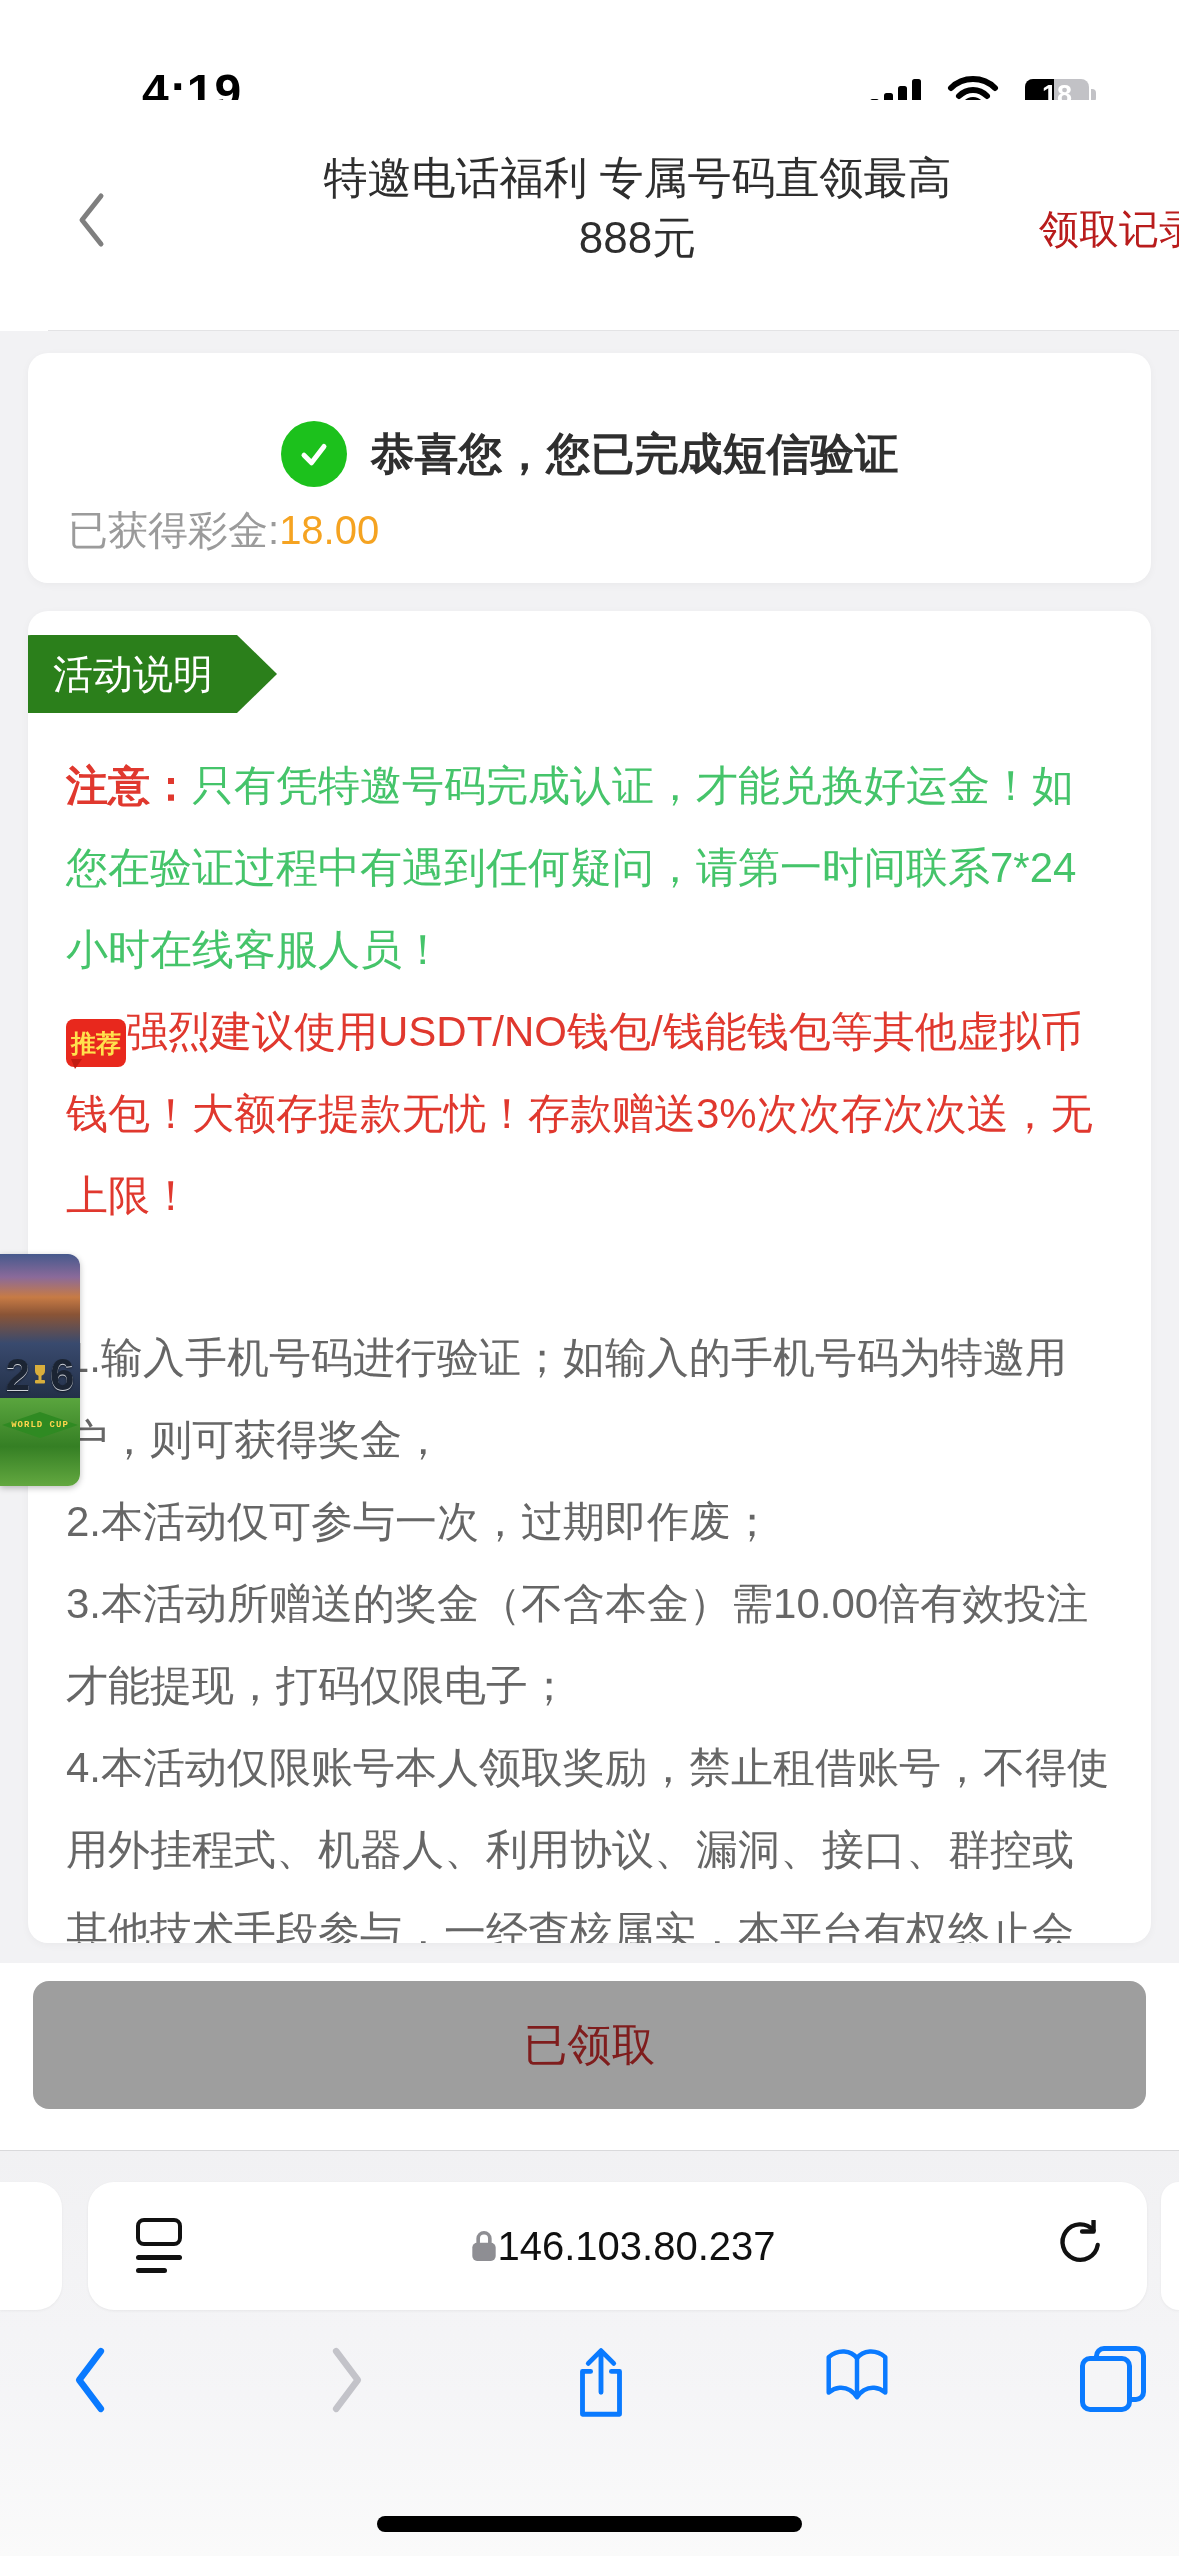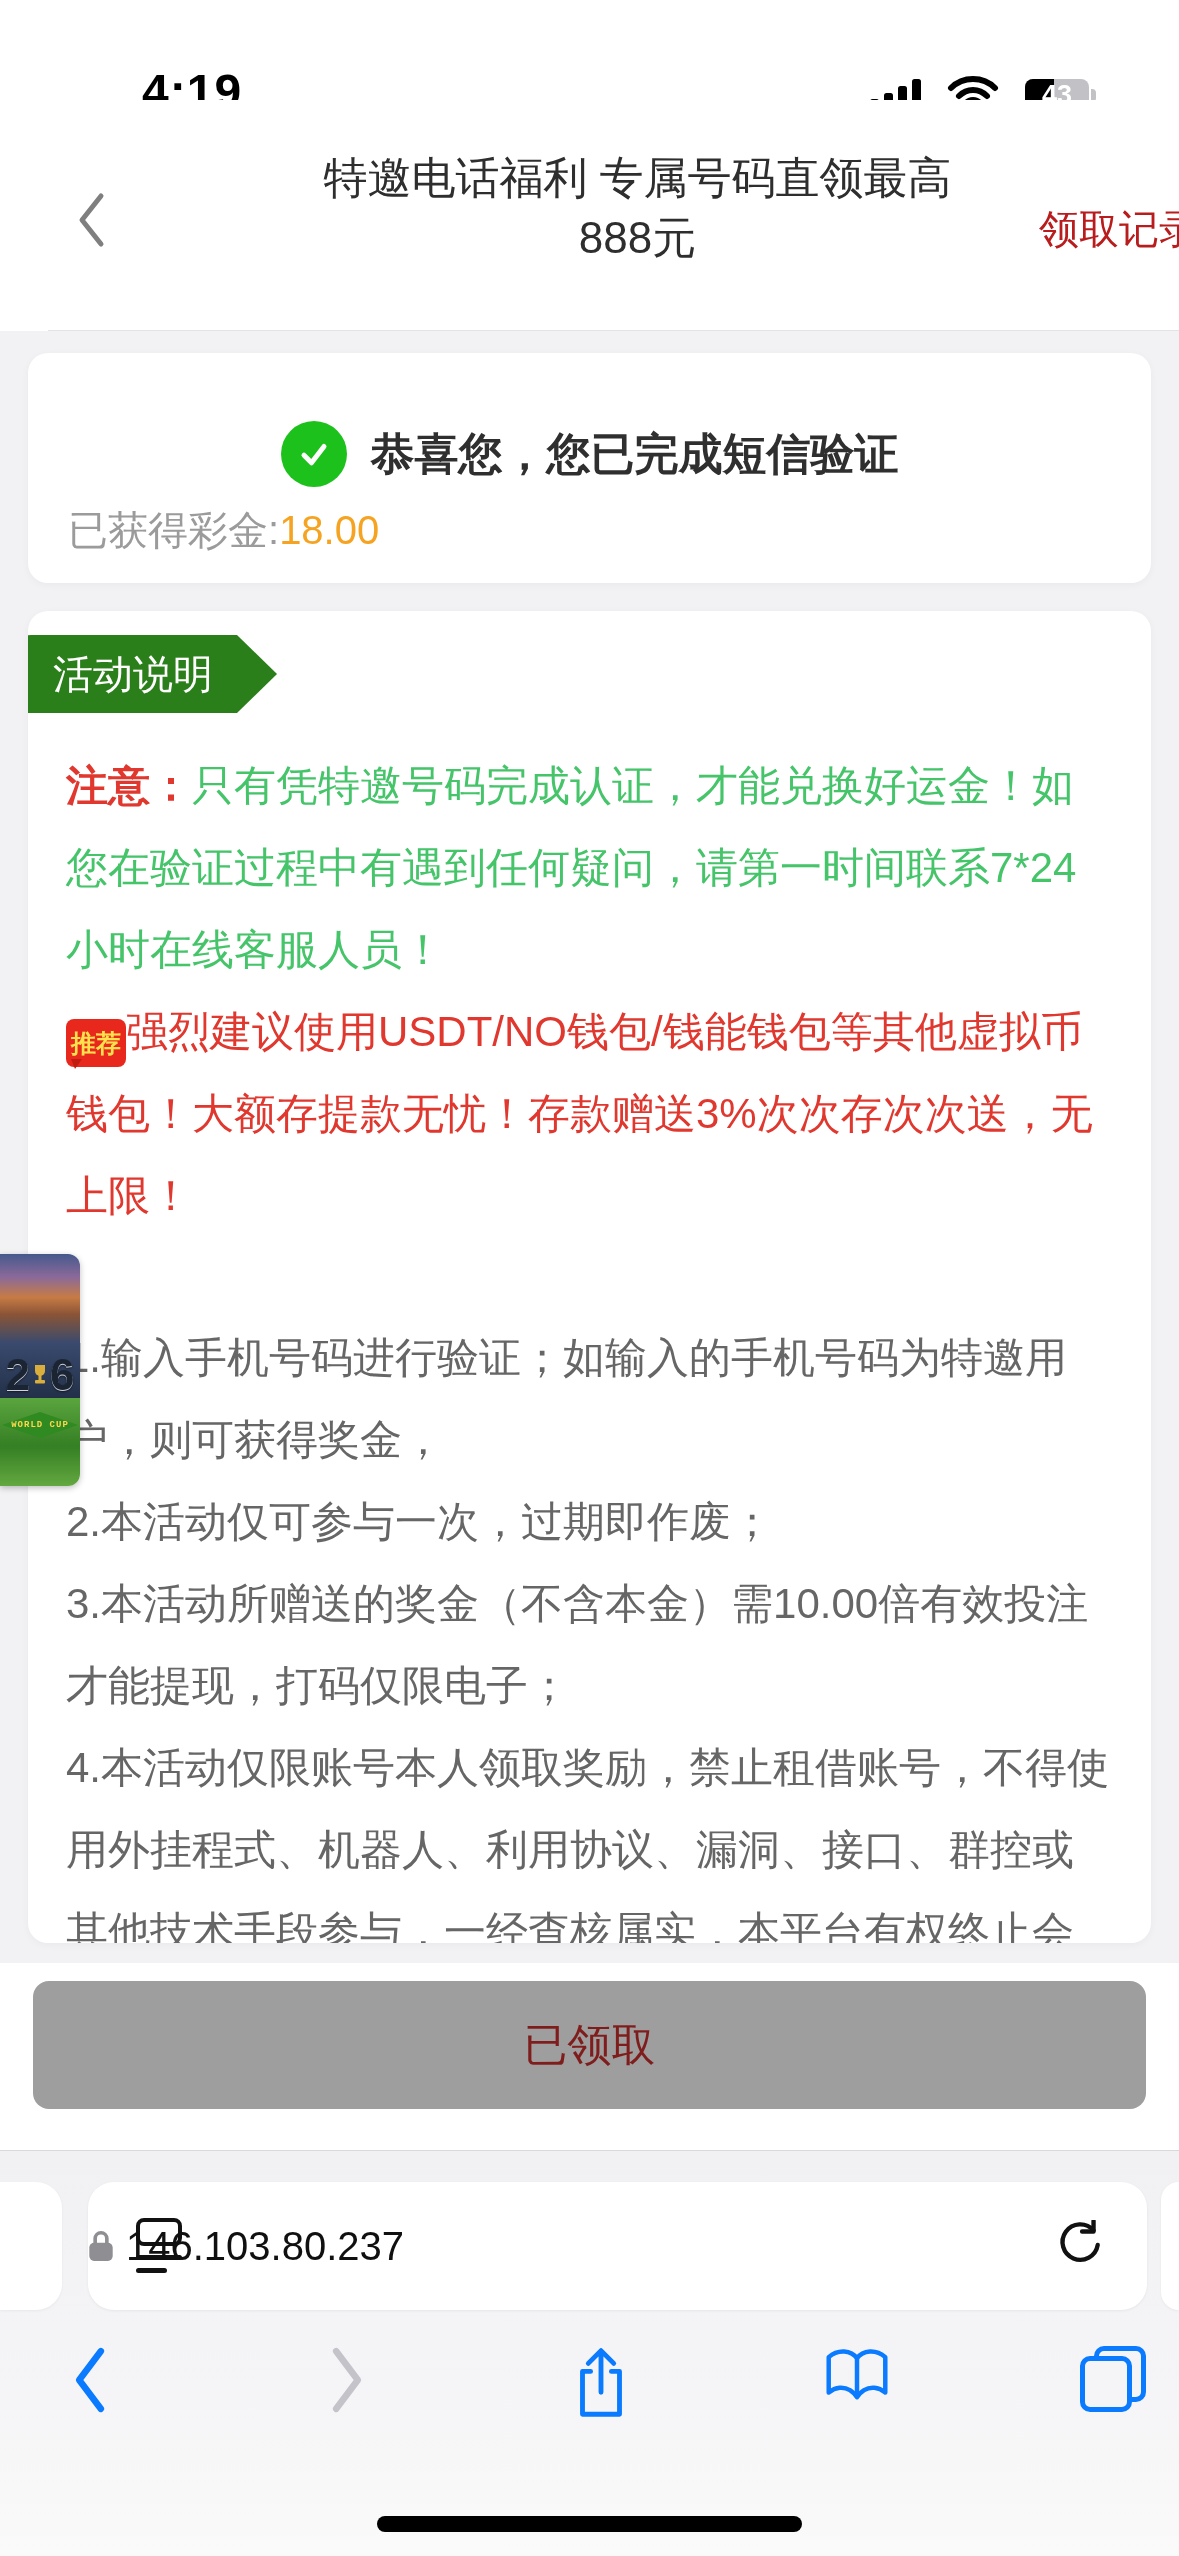--- a/index.html
+++ b/index.html
@@ -80,21 +80,21 @@
     box-shadow:inset 0 1px 0 #d9d9db;}
   .tab-stub{position:absolute;top:32px;height:128px;background:#fff;box-shadow:0 1px 3px rgba(0,0,0,.05);}
   .tab-stub.left{left:0;width:62px;border-radius:0 26px 26px 0;}
   .tab-stub.right{right:0;width:18px;border-radius:26px 0 0 26px;}
   .url-bar{position:absolute;left:88px;top:32px;width:1059px;height:128px;background:#fff;border-radius:26px;
     box-shadow:0 1px 3px rgba(0,0,0,.06);cursor:pointer;}
   .reader-icon{position:absolute;left:48px;top:36px;width:46px;}
   .reader-box{width:38px;height:20px;border:4px solid #111;border-radius:8px;}
   .reader-l1{width:46px;height:5px;background:#111;border-radius:3px;margin-top:9px;}
   .reader-l2{width:31px;height:5px;background:#111;border-radius:3px;margin-top:8px;}
-  .url-center{position:absolute;inset:0;display:flex;align-items:center;gap:12px;}
+  .url-center{position:absolute;inset:0;display:flex;align-items:center;justify-content:center;padding-left:12px;}
   .url-host{font-size:40px;color:#101010;}
   .reload-icon{position:absolute;right:42px;top:38px;cursor:pointer;}
   .toolbar{position:absolute;top:196px;left:0;width:100%;height:90px;}
   .tb{position:absolute;top:0;transform:translateX(-50%);cursor:pointer;}
   .tb-back{left:90px;}.tb-fwd{left:347px;}.tb-share{left:601px;}.tb-book{left:857px;}.tb-tabs{left:1113px;}
   .tabs-icon{position:relative;width:66px;height:66px;}
   .tabs-icon .back{position:absolute;right:0;top:0;width:42px;height:46px;border:5px solid #0a7aff;border-radius:10px;}
   .tabs-icon .front{position:absolute;left:0;bottom:0;width:42px;height:46px;border:5px solid #0a7aff;border-radius:10px;background:#f5f5f7;}
   .home-indicator{position:absolute;left:377px;top:366px;width:425px;height:16px;border-radius:9px;background:#000;cursor:pointer;}
 </style>
@@ -113,21 +113,21 @@
     <div class="wifi">
       <svg width="52" height="38" viewBox="0 0 52 38">
         <path d="M4 14 C16 2 36 2 48 14" stroke="#000" stroke-width="6" fill="none" stroke-linecap="round"></path>
         <path d="M12 22 C20 14 32 14 40 22" stroke="#000" stroke-width="6" fill="none" stroke-linecap="round"></path>
         <path d="M19 29 C23 25 29 25 33 29" stroke="#000" stroke-width="6" fill="none" stroke-linecap="round"></path>
         <circle cx="26" cy="34" r="4.5" fill="#000"></circle>
       </svg>
     </div>
     <div class="battery">
       <div class="fill"></div>
-      <div class="pct">43</div>
+      <div class="pct">18</div>
       <div class="nub"></div>
     </div>
   </div>
 </div>
 
 <div class="nav-bar">
   <div class="nav-back">
     <svg width="30" height="56" viewBox="0 0 30 56">
       <polyline points="25,4 6,28 25,52" fill="none" stroke="#7f7f7f" stroke-width="5" stroke-linecap="round" stroke-linejoin="round"></polyline>
     </svg>

